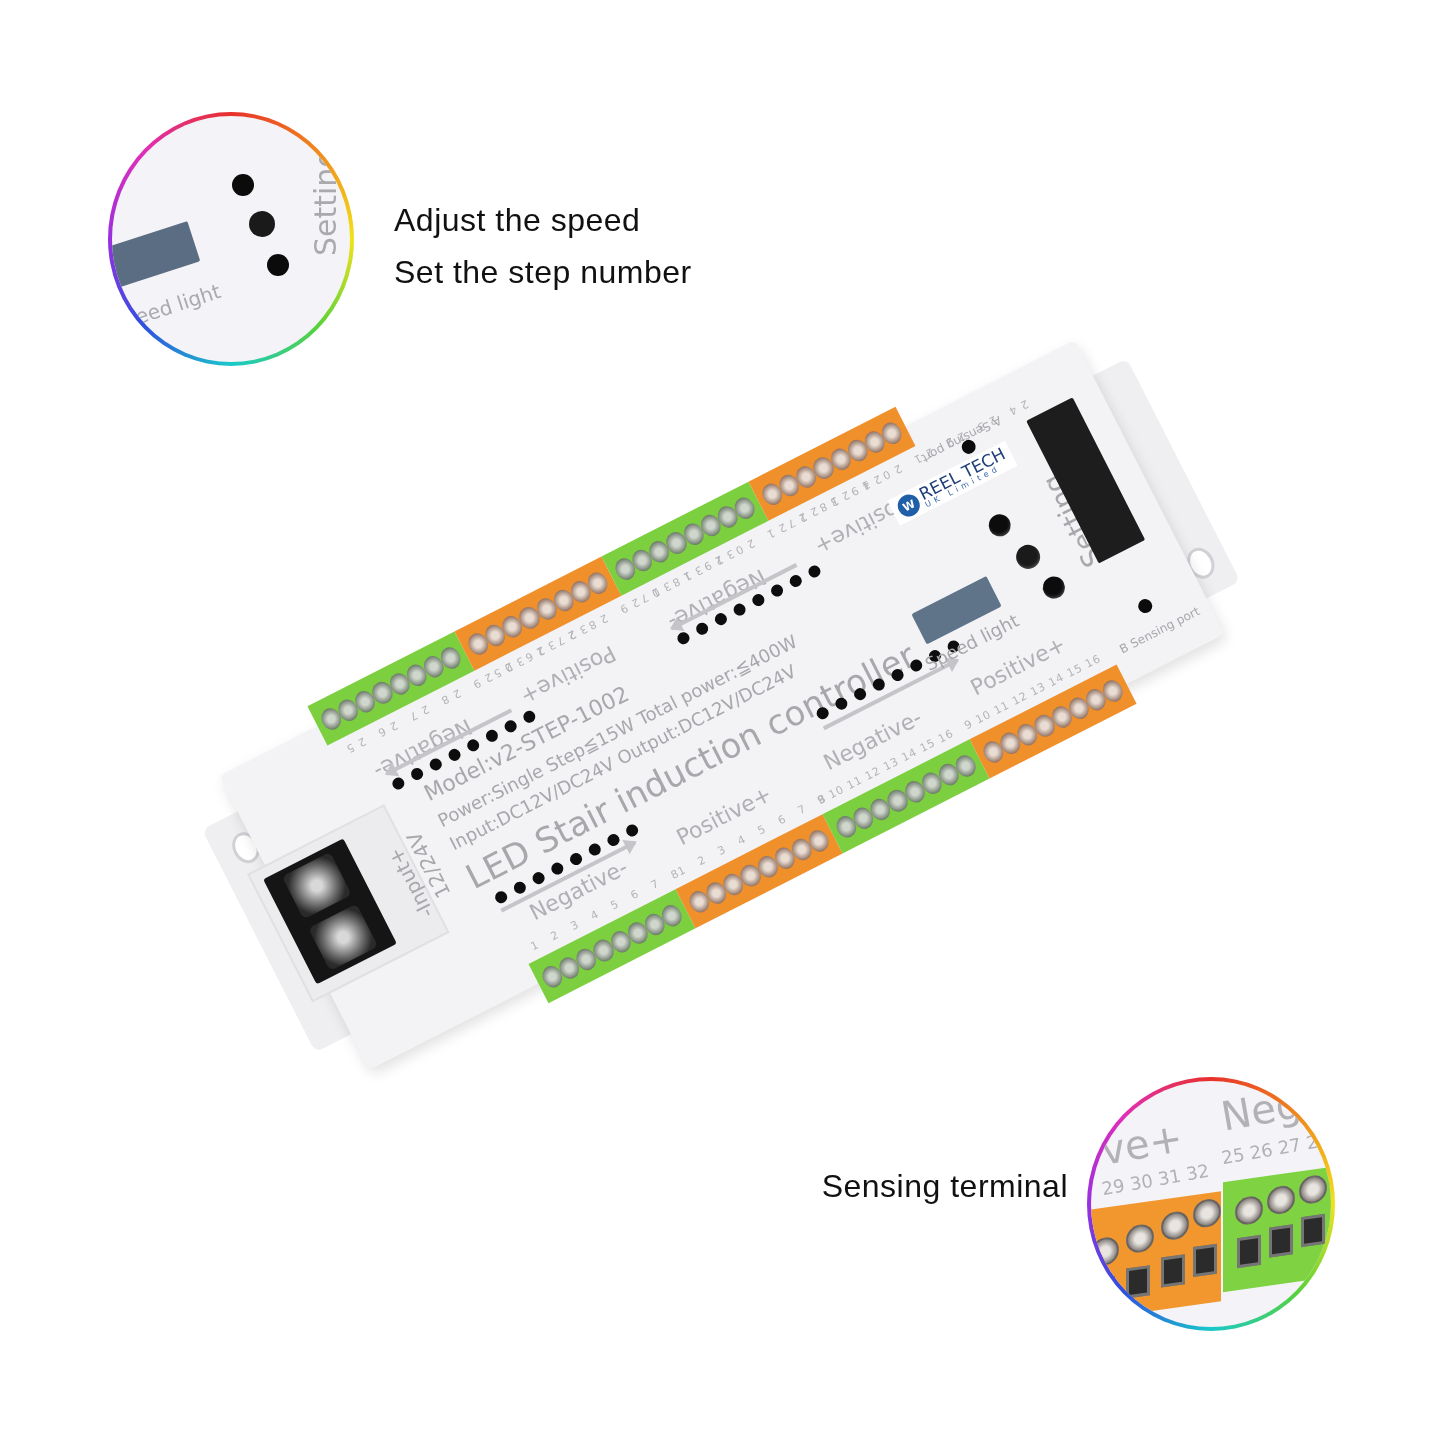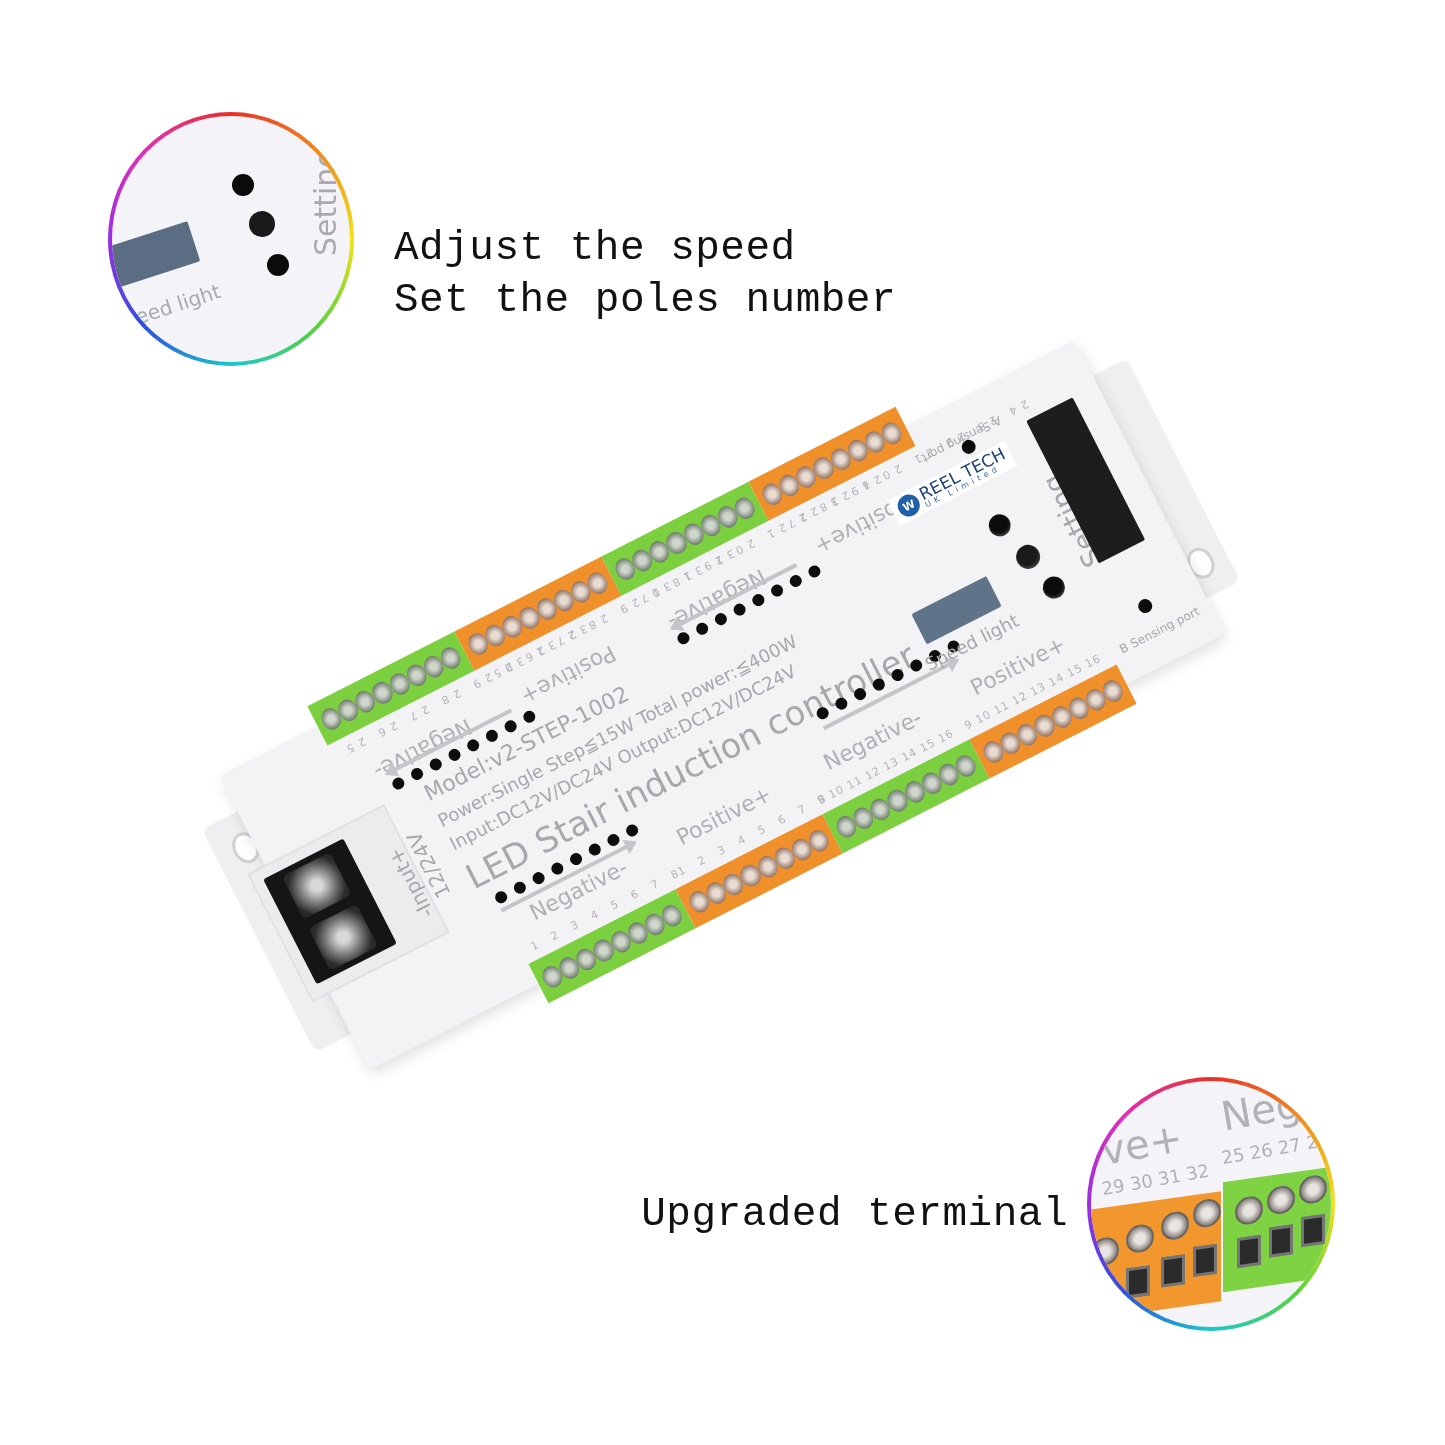--- a/index.html
+++ b/index.html
@@ -1,17 +1,17 @@
 <!DOCTYPE html>
 <html><head>
 <meta charset="utf-8">
 <style>
   html,body{margin:0;padding:0;background:#ffffff;}
   body{width:1445px;height:1445px;position:relative;overflow:hidden;font-family:"DejaVu Sans","Liberation Sans",sans-serif;}
-  .caption{position:absolute;font-family:Liberation Mono, monospace;color:#111;font-size:41px;line-height:52px;letter-spacing:0.5px;margin-top:28px;}
+  .caption{position:absolute;font-family:Liberation Sans, sans-serif;color:#111;font-size:32px;line-height:52px;letter-spacing:0.5px;}
   .cap-top{left:394px;top:194px;}
   .cap-bottom{right:377px;top:1160px;text-align:right;}
   .cap-line{display:block;white-space:nowrap;}
 
   .ring{position:absolute;border-radius:50%;padding:4px;
     background:conic-gradient(from 0deg,#e8302b,#f08a1c,#f2e21c,#58d23a,#19c9c9,#2f4fe0,#9a2fe0,#e02fb8,#e8302b);}
   .ring-inner{width:100%;height:100%;border-radius:50%;background:#f4f3f7;overflow:hidden;position:relative;}
   .ring-top{left:108px;top:112px;width:238px;height:246px;}
   .ring-bottom{left:1087px;top:1077px;width:240px;height:246px;}
 
@@ -69,25 +69,25 @@
     <div class="zt-label">eed light</div>
     <div class="zt-dot" style="left:120px;top:58px;width:22px;height:22px;"></div>
     <div class="zt-dot" style="left:137px;top:95px;width:26px;height:26px;background:#1a1a1a;"></div>
     <div class="zt-dot" style="left:155px;top:138px;width:22px;height:22px;"></div>
     <div class="zt-setting" style="top:140px;left:196px;">Setting</div>
   </div>
 </div>
 
 <div class="caption cap-top">
   <span class="cap-line">Adjust the speed</span>
-  <span class="cap-line">Set the poles number</span>
+  <span class="cap-line">Set the step number</span>
 </div>
 
 <div class="caption cap-bottom">
-  <span class="cap-line">Upgraded terminal</span>
+  <span class="cap-line">Sensing terminal</span>
 </div>
 
 <div class="ring ring-bottom">
   <div class="ring-inner">
     <div class="zb-label" style="left:10px;top:40px;font-size:40px;transform:rotate(-10deg);">ve+</div>
     <div class="zb-label" style="left:130px;top:6px;font-size:40px;transform:rotate(-10deg);">Neg</div>
     <div class="zb-label" style="left:10px;top:88px;transform:rotate(-10deg);">29  30  31  32</div>
     <div class="zb-label" style="left:130px;top:58px;transform:rotate(-10deg);">25  26  27  2</div>
     <div class="zb-strip zb-orange">
       <div class="zb-screw" style="left:10px;top:30px;"></div>

